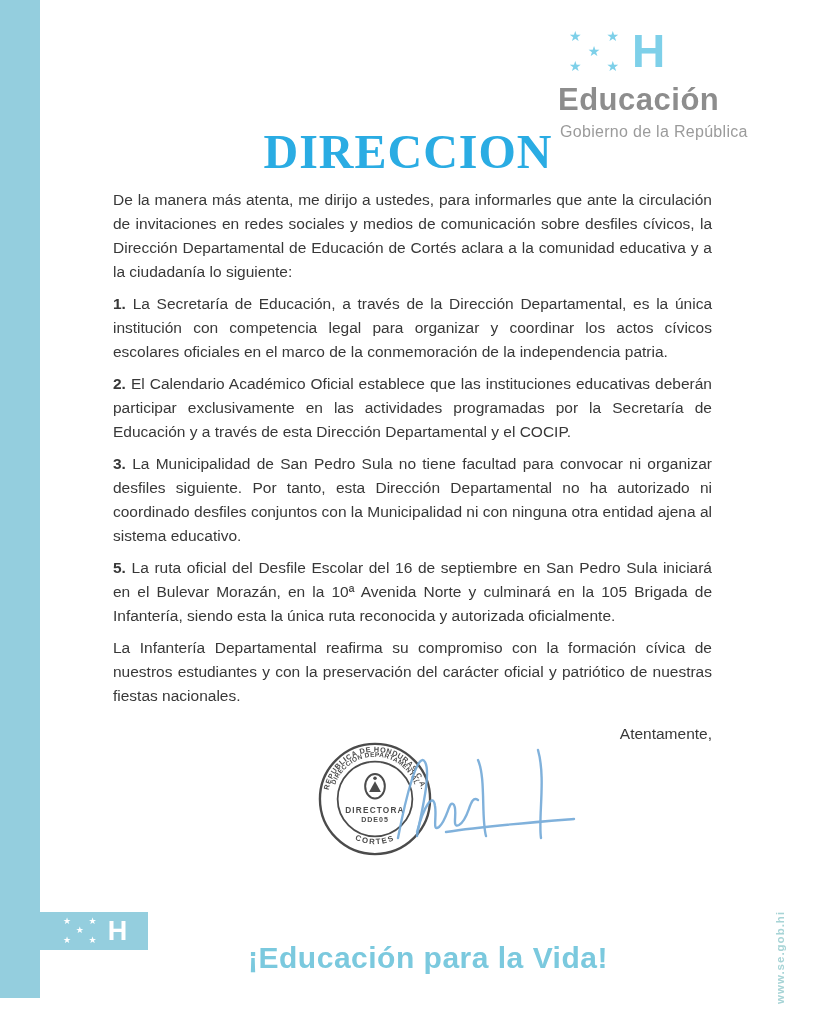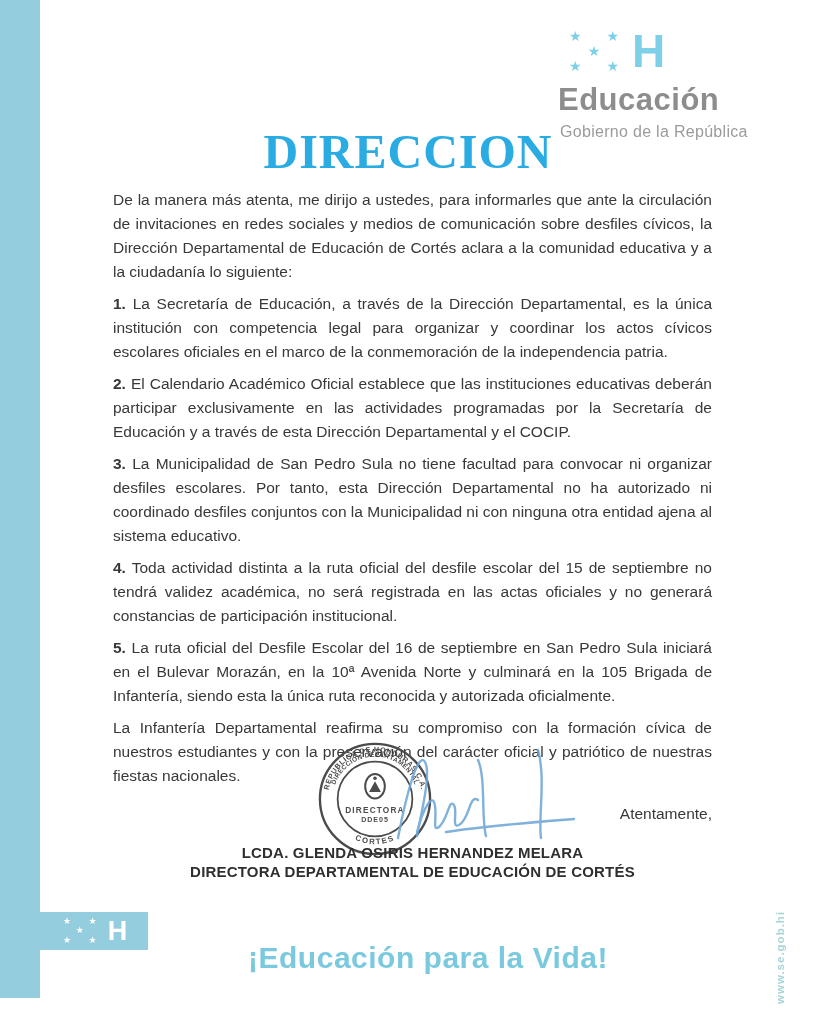--- a/index.html
+++ b/index.html
@@ -83,22 +83,21 @@
     <div class="brand-name">Educación</div>
     <div class="brand-sub">Gobierno de la República</div>
   </div>
 
   <div class="doc-title">DIRECCION</div>
 
   <div class="body-copy">
     <p>De la manera más atenta, me dirijo a ustedes, para informarles que ante la circulación de invitaciones en redes sociales y medios de comunicación sobre desfiles cívicos, la Dirección Departamental de Educación de Cortés aclara a la comunidad educativa y a la ciudadanía lo siguiente:</p>
     <p><span class="num">1.</span><span> La Secretaría de Educación, a través de la Dirección Departamental, es la única institución con competencia legal para organizar y coordinar los actos cívicos escolares oficiales en el marco de la conmemoración de la independencia patria.</span></p>
     <p><span class="num">2.</span><span> El Calendario Académico Oficial establece que las instituciones educativas deberán participar exclusivamente en las actividades programadas por la Secretaría de Educación y a través de esta Dirección Departamental y el COCIP.</span></p>
-    <p><span class="num">3.</span><span> La Municipalidad de San Pedro Sula no tiene facultad para convocar ni organizar desfiles escolares. Por tanto, esta Dirección Departamental no ha autorizado ni coordinado desfiles conjuntos con la Municipalidad ni con ninguna otra entidad ajena al sistema educativo.</span></p>
-    <p><span class="num">4.</span><span> Toda actividad distinta a la ruta oficial del desfile escolar del 15 de septiembre no tendrá validez académica, no será registrada en las actas oficiales y no generará constancias de participación institucional.</span></p>
+    <p><span class="num">3.</span><span> La Municipalidad de San Pedro Sula no tiene facultad para convocar ni organizar desfiles siguiente. Por tanto, esta Dirección Departamental no ha autorizado ni coordinado desfiles conjuntos con la Municipalidad ni con ninguna otra entidad ajena al sistema educativo.</span></p>
     <p><span class="num">5.</span><span> La ruta oficial del Desfile Escolar del 16 de septiembre en San Pedro Sula iniciará en el Bulevar Morazán, en la 10ª Avenida Norte y culminará en la 105 Brigada de Infantería, siendo esta la única ruta reconocida y autorizada oficialmente.</span></p>
     <p>La Infantería Departamental reafirma su compromiso con la formación cívica de nuestros estudiantes y con la preservación del carácter oficial y patriótico de nuestras fiestas nacionales.</p>
     <p class="salutation">Atentamente,</p>
   </div>
 
   <svg class="seal" viewBox="0 0 120 120">
     <defs>
       <path id="arcOuterTop" d="M 12 60 A 48 48 0 0 1 108 60" fill="none"></path>
       <path id="arcInnerTop" d="M 17 60 A 43 43 0 0 1 103 60" fill="none"></path>
       <path id="arcBottom" d="M 14 60 A 46 46 0 0 0 106 60" fill="none"></path>
@@ -124,24 +123,20 @@
   <svg class="signature" viewBox="0 0 200 122">
     <g fill="none" stroke="var(--sig_blue)" stroke-width="2.4" stroke-linecap="round" opacity="0.88">
       <path d="M 10 104 C 18 62 30 16 37 28 C 44 40 31 88 29 102"></path>
       <path d="M 29 98 C 36 72 45 58 47 72 C 49 84 44 98 51 93 C 60 85 61 64 66 71 C 70 78 63 95 71 91 C 82 85 81 60 90 66"></path>
       <path d="M 90 26 C 98 44 93 84 98 102"></path>
       <path d="M 58 98 C 95 92 148 88 186 85"></path>
       <path d="M 150 16 C 158 44 150 84 153 104"></path>
     </g>
   </svg>
 
-  <div class="name-block">
-    <div>LCDA. GLENDA OSIRIS HERNANDEZ MELARA</div>
-    <div>DIRECTORA DEPARTAMENTAL DE EDUCACIÓN DE CORTÉS</div>
-  </div>
 
   <div class="footer-logo">
     <div class="stars">
       <span class="s1">★</span>
       <span class="s2">★</span>
       <span class="s3">★</span>
       <span class="s4">★</span>
       <span class="s5">★</span>
     </div>
     <div class="f-h">H</div>

